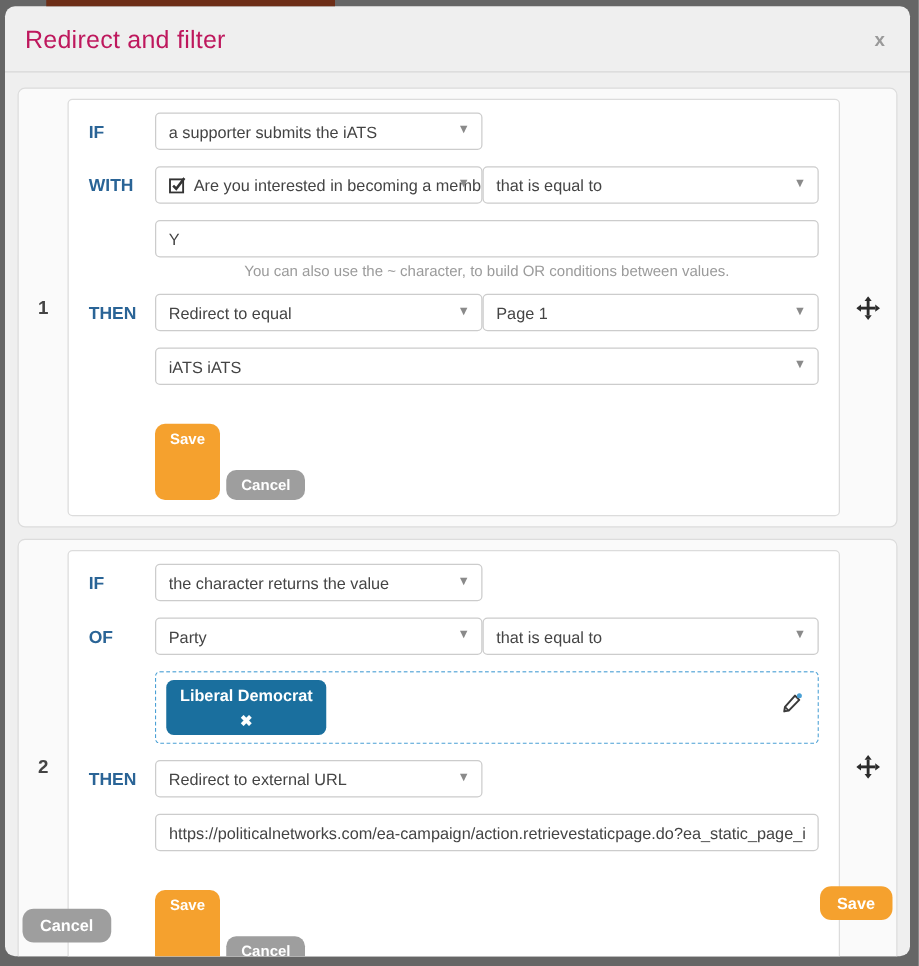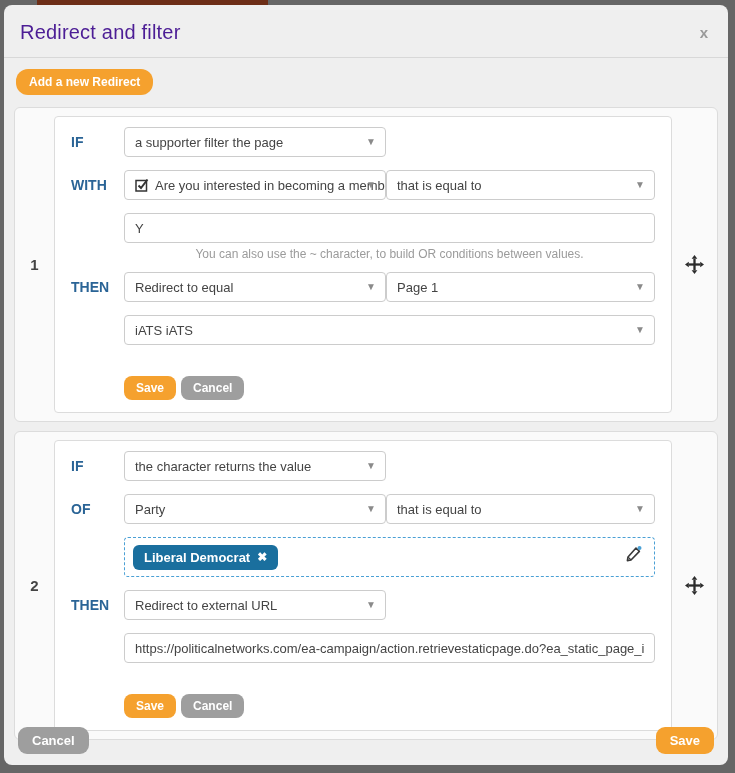--- a/index.html
+++ b/index.html
@@ -4,29 +4,29 @@
 <style>
   * { margin:0; padding:0; box-sizing:border-box; }
   html,body { width:735px; height:773px; overflow:hidden; }
   body { background:#666666; font-family:"Liberation Sans", sans-serif; position:relative; }
   .top-accent { position:absolute; left:37px; top:0; width:231px; height:5px; background:#6D2E17; z-index:3; }
   .modal { position:absolute; left:4px; top:5px; right:7px; bottom:8px; background:#EFEFEF;
            border-radius:8px; z-index:2; overflow:hidden; }
 
   
   .modal-header { padding:16px 18px 13px 16px; position:relative; border-bottom:1px solid #D8D8D8; }
-  .modal-title { color:#4c1d95; font-size:20px; font-weight:500; letter-spacing:.2px; }
+  .modal-title { color:#be185d; font-size:20px; font-weight:500; letter-spacing:.2px; }
   .modal-close { position:absolute; right:20px; top:20px; color:#999; font-size:15px; font-weight:bold;
                  cursor:pointer; line-height:1; }
 
   
   .add-row { padding:11px 12px 0 12px; }
   .btn { display:inline-block; color:#fff; font-weight:bold; text-align:center; cursor:pointer; }
   .btn-orange { background:#F5A12E; }
-  .btn-gray { background:#9E9E9E; }
+  .btn-gray { background:#9E9E9E;margin-top:37px; }
   .btn-add { font-size:12px; padding:6px 13px; border-radius:12px; }
 
   
   .blocks { padding:12px 10px 0 10px; }
   .rule-block { display:flex; align-items:stretch; background:#FAFAFA; border:1px solid #DCDCDC;
                 border-radius:6px; margin-bottom:9px; }
   .num-col { width:39px; display:flex; align-items:center; justify-content:center;
              font-size:15px; font-weight:bold; color:#444; }
   .rule-card { flex:1; background:#fff; border:1px solid #DCDCDC; border-radius:4px;
                margin:8px 0; padding:10px 16px 12px 16px; }
@@ -49,21 +49,21 @@
   .txt-input { height:30px; width:100%; border:1px solid #CCC; border-radius:4px;
                padding:0 10px; font-size:13px; color:#444; font-family:"Liberation Sans", sans-serif;
                background:#fff; }
   .helper-row { margin-top:-9px; margin-bottom:11px;text-align:center; }
   .helper-text { font-size:12px; color:#9B9B9B; }
 
   .tag-box { border:1px dashed #4AA0D5; border-radius:4px; min-height:40px; display:flex;
              align-items:center; padding:6px 10px 6px 8px; position:relative; background:#fff; }
   .tag-pill { background:#1A6F9E; color:#fff; font-size:13px; font-weight:bold;
               padding:5px 11px; border-radius:6px; display:inline-flex; align-items:center;
-              gap:7px; cursor:default; }
+              gap:7px; cursor:default;flex-direction:column; }
   .tag-remove { font-size:12px; cursor:pointer; line-height:1; }
   .pencil-wrap { position:absolute; right:12px; top:50%; transform:translateY(-50%); cursor:pointer; }
 
   .btn-row { margin-top:18px; display:flex; gap:5px; }
   .btn-sm { font-size:12px; padding:5px 12px; border-radius:8px; }
 
   
   .modal-footer { position:absolute; left:14px; right:14px; bottom:11px;
                   display:flex; justify-content:space-between; align-items:center; }
   .btn-lg { font-size:13px; padding:6px 14px; border-radius:9px; }
@@ -73,34 +73,31 @@
 
 <div class="top-accent"></div>
 
 <div class="modal">
 
   <div class="modal-header">
     <div class="modal-title">Redirect and filter</div>
     <div class="modal-close">x</div>
   </div>
 
-  <div class="add-row">
-    <span class="btn btn-orange btn-add">Add a new Redirect</span>
-  </div>
 
   <div class="blocks">
 
     <div class="rule-block">
       <div class="num-col">1</div>
       <div class="rule-card">
 
         <div class="row">
           <div class="row-label">IF</div>
           <div class="sel">
-            <span>a supporter filter the page</span>
+            <span>a supporter submits the iATS</span>
             <span class="caret">▼</span>
           </div>
         </div>
 
         <div class="row">
           <div class="row-label">WITH</div>
           <div class="sel">
             <span class="cb-icon">
               <svg width="14" height="14" viewBox="0 0 14 14">
                   <rect x="1" y="2.5" width="10.5" height="10.5" fill="none" stroke="#333" stroke-width="1.5"></rect>

